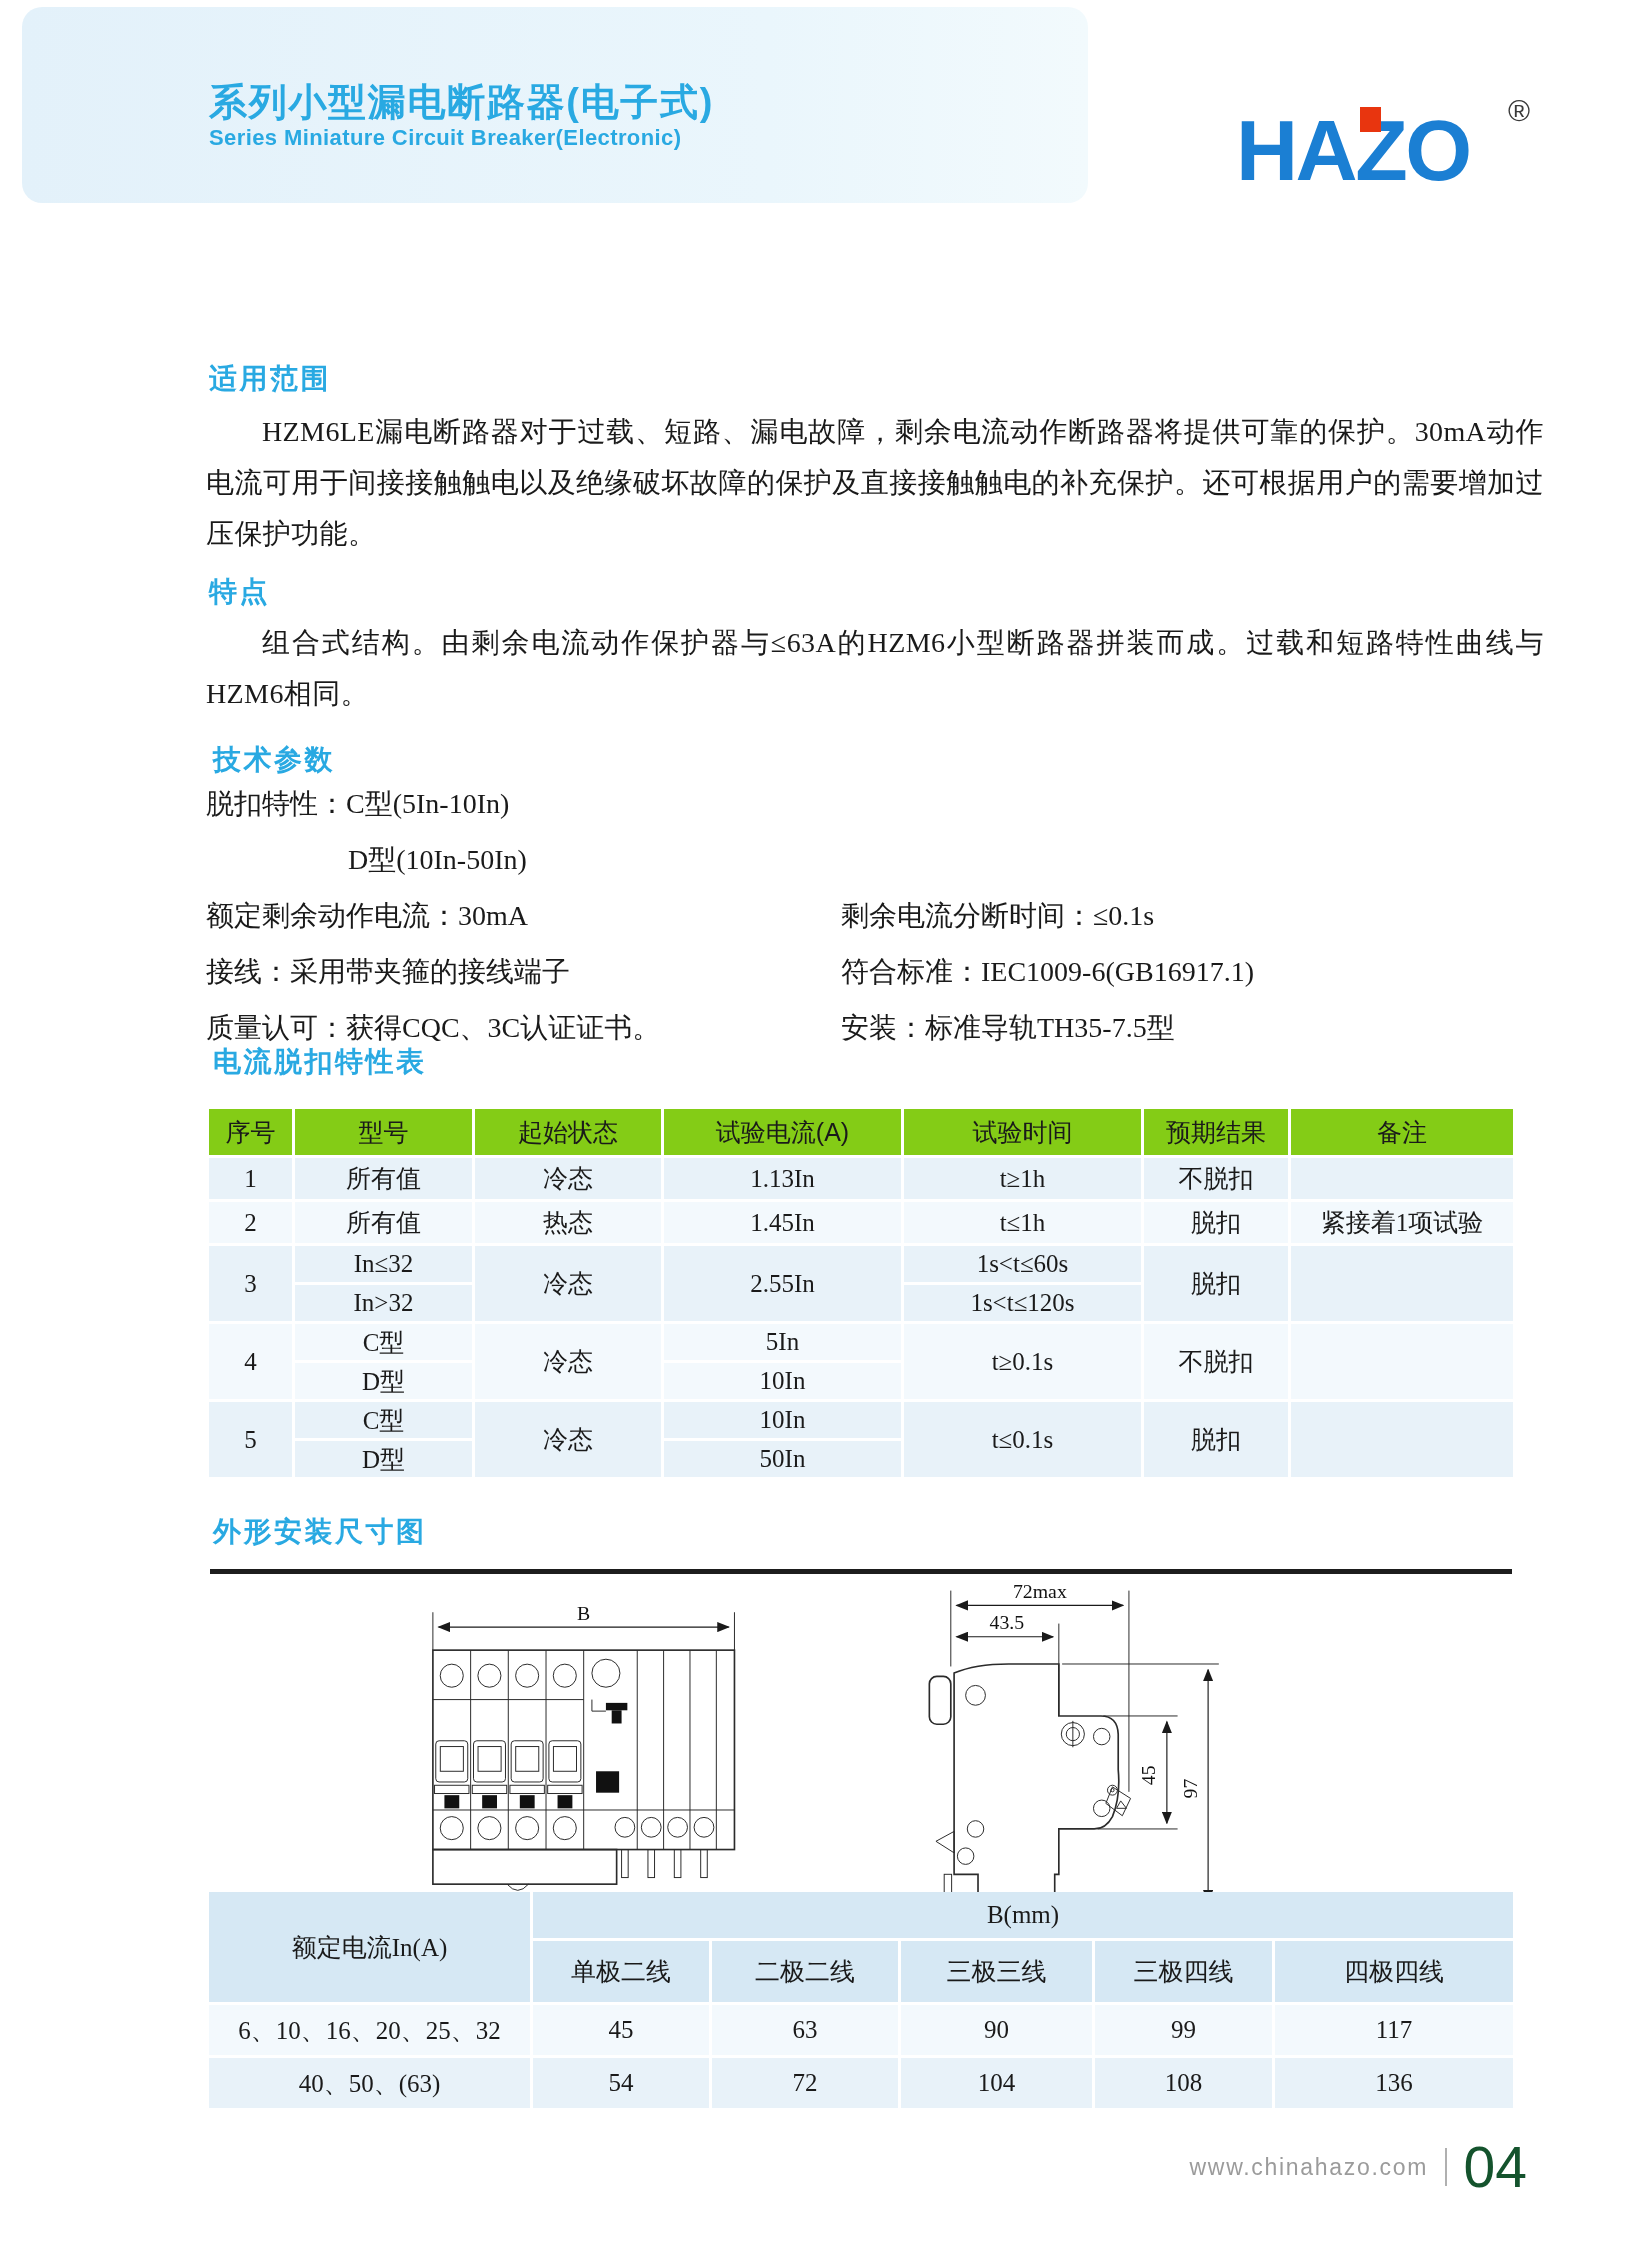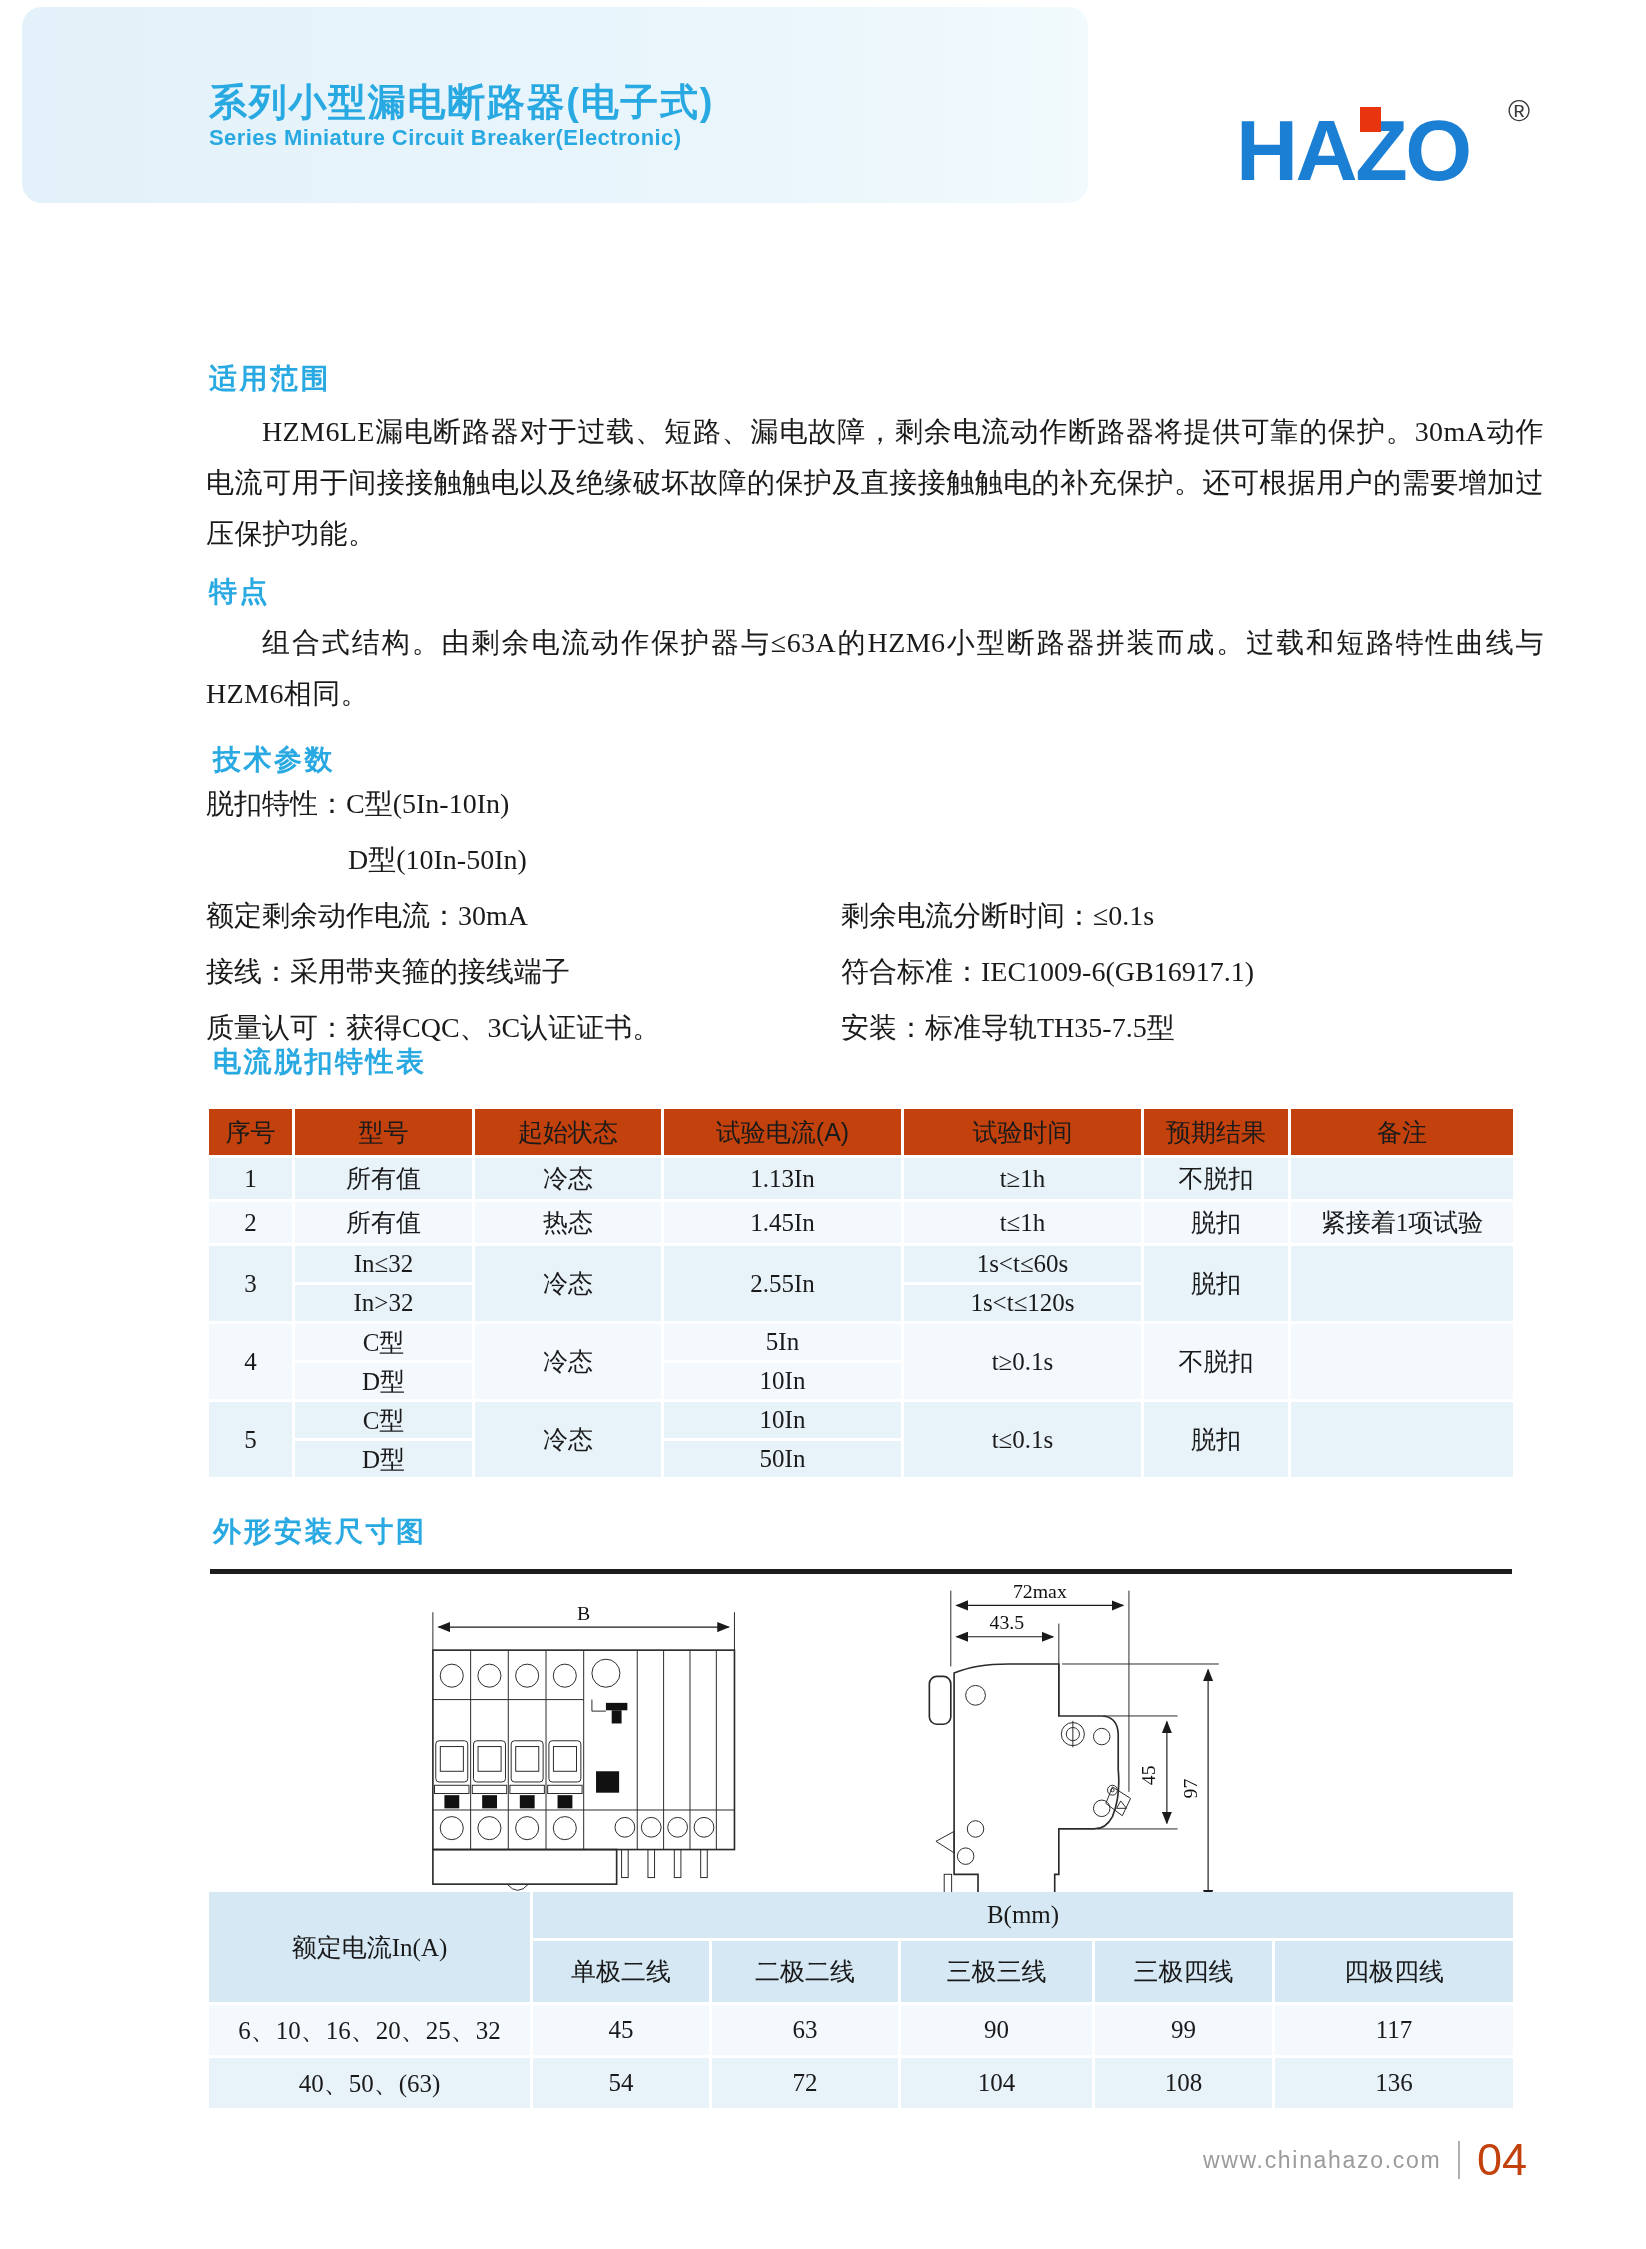--- a/index.html
+++ b/index.html
@@ -34,42 +34,42 @@
   .tp{position:absolute;left:206px;width:1338px;font-size:28px;}
   .tp-row{display:flex;height:56px;align-items:center;}
   .tp-left{width:635px;}
   .tp-indent{padding-left:142px;}
 
   
   table.sheet{position:absolute;border-collapse:separate;border-spacing:3.3px;
               table-layout:fixed;font-size:25px;}
   table.sheet td,table.sheet th{text-align:center;vertical-align:middle;padding:0;
               font-weight:normal;overflow:hidden;}
-  .hd{background:#c2410c;font-family:"Liberation Sans","DejaVu Sans",sans-serif;margin-top:20px;}
+  .hd{background:#84cc16;font-family:"Liberation Sans","DejaVu Sans",sans-serif;margin-top:20px;}
   .rA{background:#e8f2f9;}
   .rB{background:#f3f9fd;}
   .hd2{background:#d6e8f4;}
 
   
   .rule{position:absolute;left:210px;top:1569px;width:1302px;height:5px;background:#1d1d1d;}
   .drawings{position:absolute;left:210px;top:1584px;width:1304px;height:363px;}
   .svg-front{position:absolute;left:213px;top:18px;}
   .svg-side{position:absolute;left:683px;top:0px;}
   svg .ln{stroke:#2b2b2b;stroke-width:2;fill:none;}
   svg .thin{stroke:#2b2b2b;stroke-width:1.2;fill:none;}
   svg .dim{stroke:#1a1a1a;stroke-width:1.4;fill:none;}
   svg .blk{fill:#111;stroke:none;}
   svg text{font-family:"Liberation Serif","DejaVu Serif",serif;font-size:24px;fill:#111;}
 
   
   .footer{position:absolute;right:120px;top:2134px;display:flex;align-items:center;}
   .site{font-family:"Liberation Sans","DejaVu Sans",sans-serif;font-size:23px;
         color:#9b9b9b;letter-spacing:1.7px;}
   .fdiv{width:2.5px;height:38px;background:#b0b0b0;margin:0 16.5px;}
-  .pageno{font-family:"Liberation Sans","DejaVu Sans",sans-serif;font-size:45px;color:#c2410c;}
+  .pageno{font-family:"Liberation Sans","DejaVu Sans",sans-serif;font-size:57px;color:#14532d;}
 </style>
 </head>
 <body>
 
 <div class="page">
 
   <div class="band"></div>
   <div class="titleblock">
     <div class="title-cn">系列小型漏电断路器(电子式)</div>
     <div class="title-en">Series Miniature Circuit Breaker(Electronic)</div>

